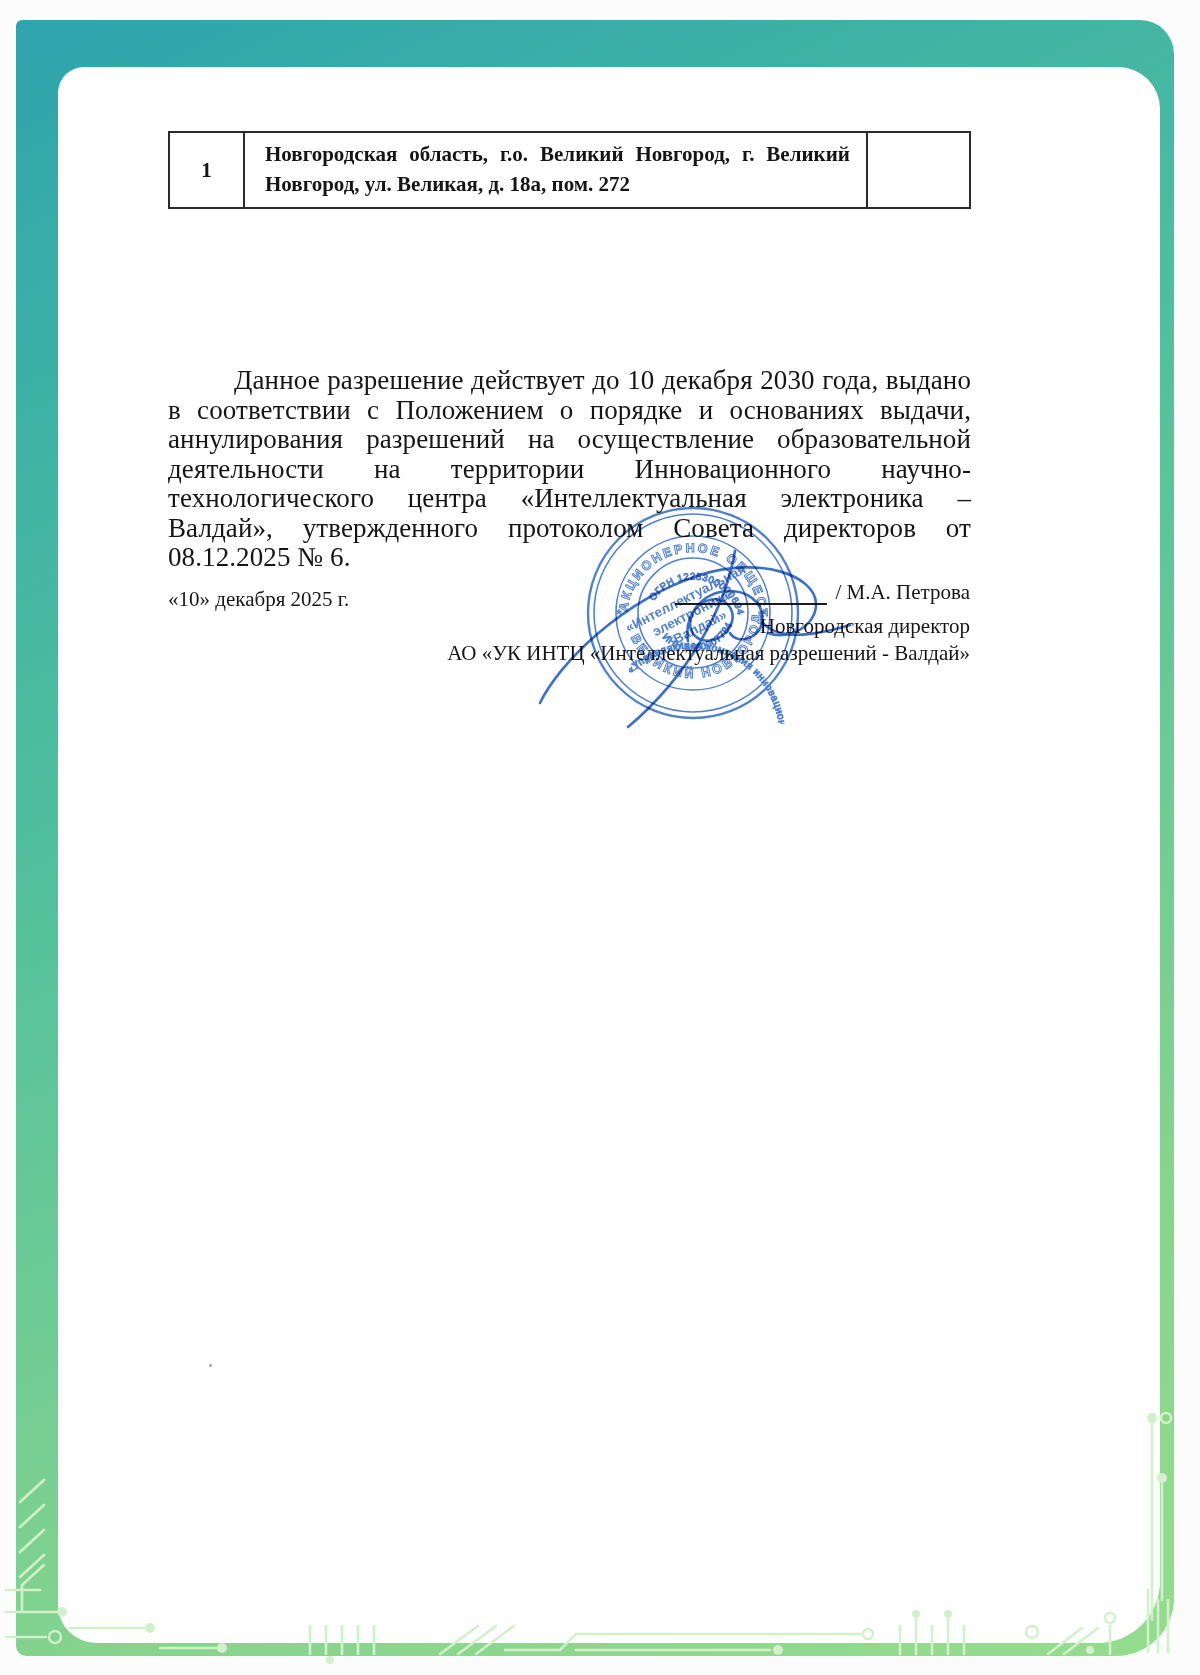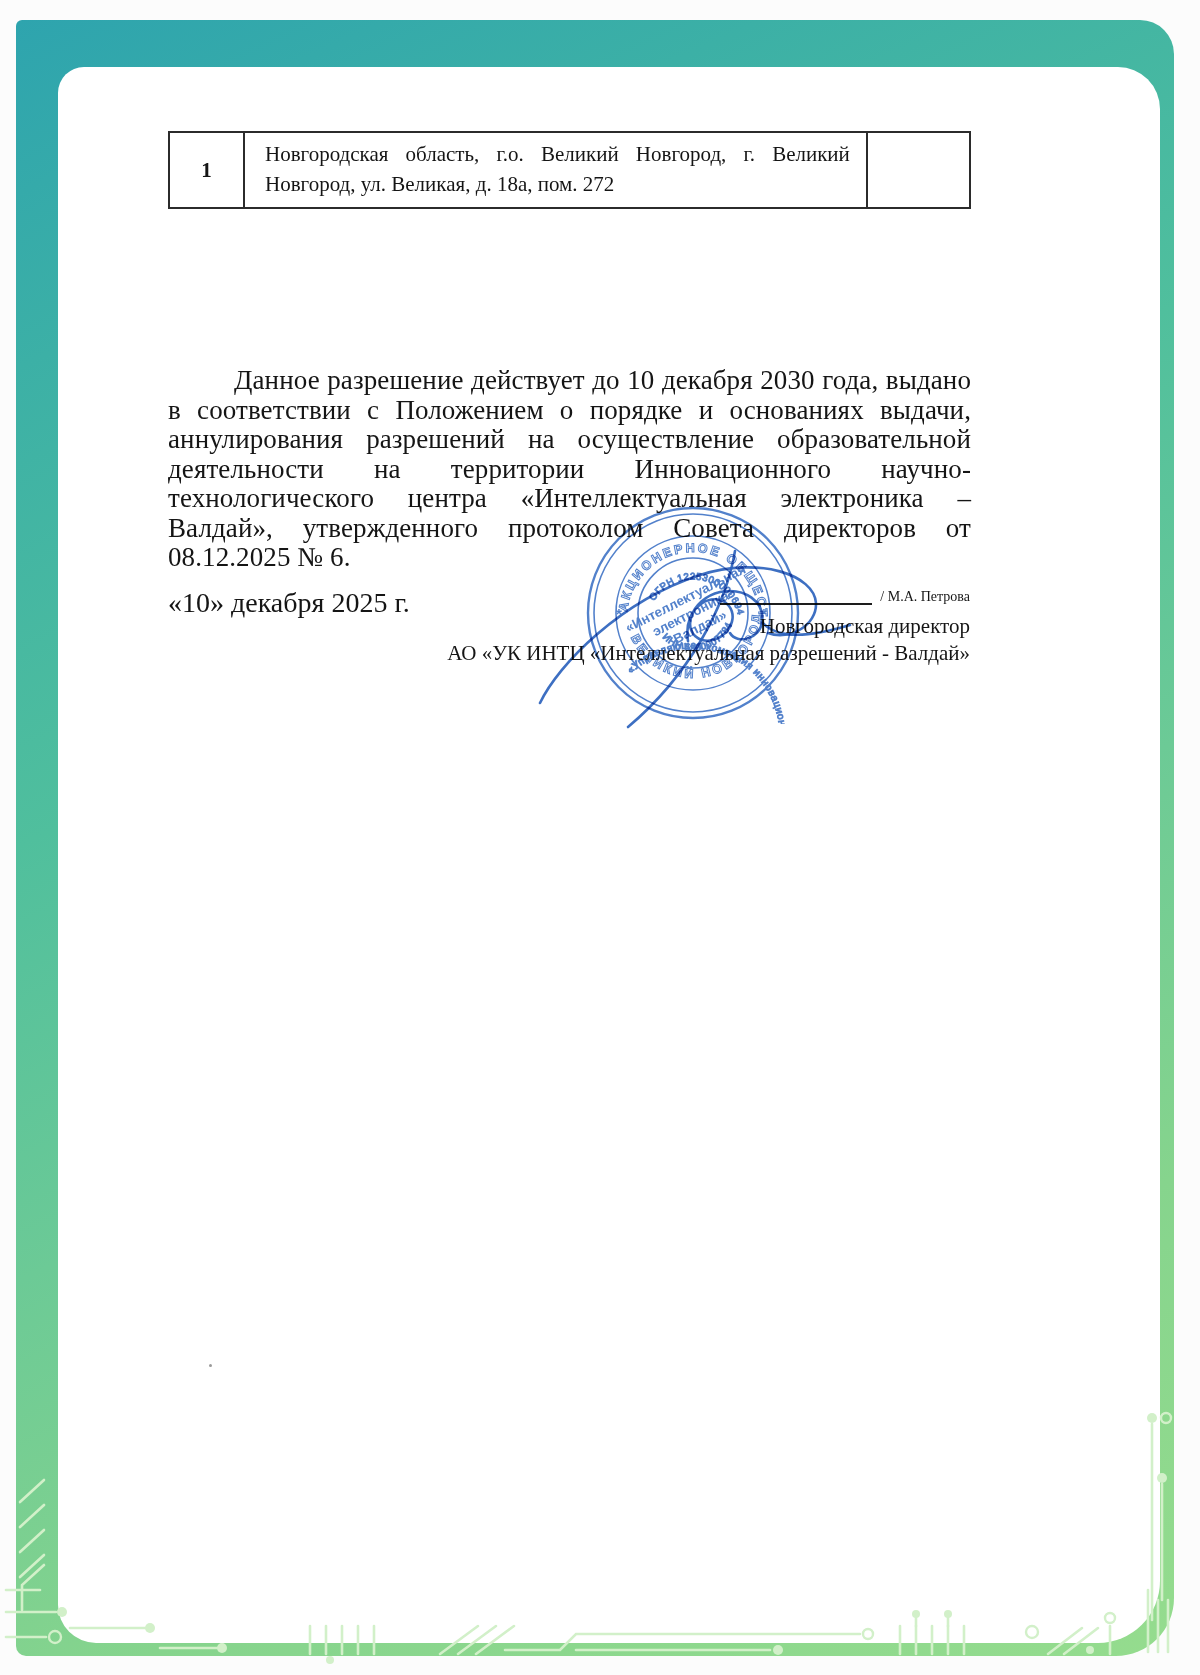--- a/index.html
+++ b/index.html
@@ -30,35 +30,35 @@
     position:absolute;left:168px;top:131px;width:803px;
     border-collapse:collapse;table-layout:fixed;
   }
   .addr-table td{border:2px solid #2b2b2b;vertical-align:middle;}
   .addr-table .hdr{
     font-weight:bold;font-size:20.5px;line-height:28px;text-align:center;
     padding:11px 34px 13px;
   }
   .addr-table .num{width:68px;text-align:center;font-weight:bold;font-size:21px;}
   .addr-table .addr{
-    width:560px;font-weight:normal;font-size:21px;line-height:30px;
+    width:560px;font-weight:bold;font-size:21px;line-height:30px;
     text-align:justify;padding:6px 16px 8px 20px;
   }
   .addr-table .note{width:95px;}
 
   
   .para{
     position:absolute;left:168px;top:366px;width:803px;
     font-size:27px;line-height:29.5px;text-align:justify;text-indent:66px;
     letter-spacing:.1px;
   }
-  .date-line{position:absolute;left:168px;top:587px;font-size:28px;}
+  .date-line{position:absolute;left:168px;top:587px;font-size:21px;}
   .sig-row{
     position:absolute;right:230px;top:579px;
-    display:flex;align-items:flex-end;gap:8px;font-size:14px;
+    display:flex;align-items:flex-end;gap:8px;font-size:21px;
   }
   .sig-row .rule{display:inline-block;width:152px;border-bottom:2px solid #1d1d1d;height:24px;}
   .sig-title{position:absolute;right:230px;top:614px;font-size:21px;}
   .sig-org{position:absolute;right:230px;top:641px;font-size:21px;}
 
   
   .stamp{position:absolute;left:582px;top:502px;mix-blend-mode:multiply;opacity:.88;}
   .stamp *{fill:none;stroke:#3a6fc4;}
   .stamp text{fill:#3a6fc4;stroke:none;font-family:"Liberation Sans","DejaVu Sans",sans-serif;}
   .autograph{position:absolute;left:528px;top:543px;mix-blend-mode:multiply;}

